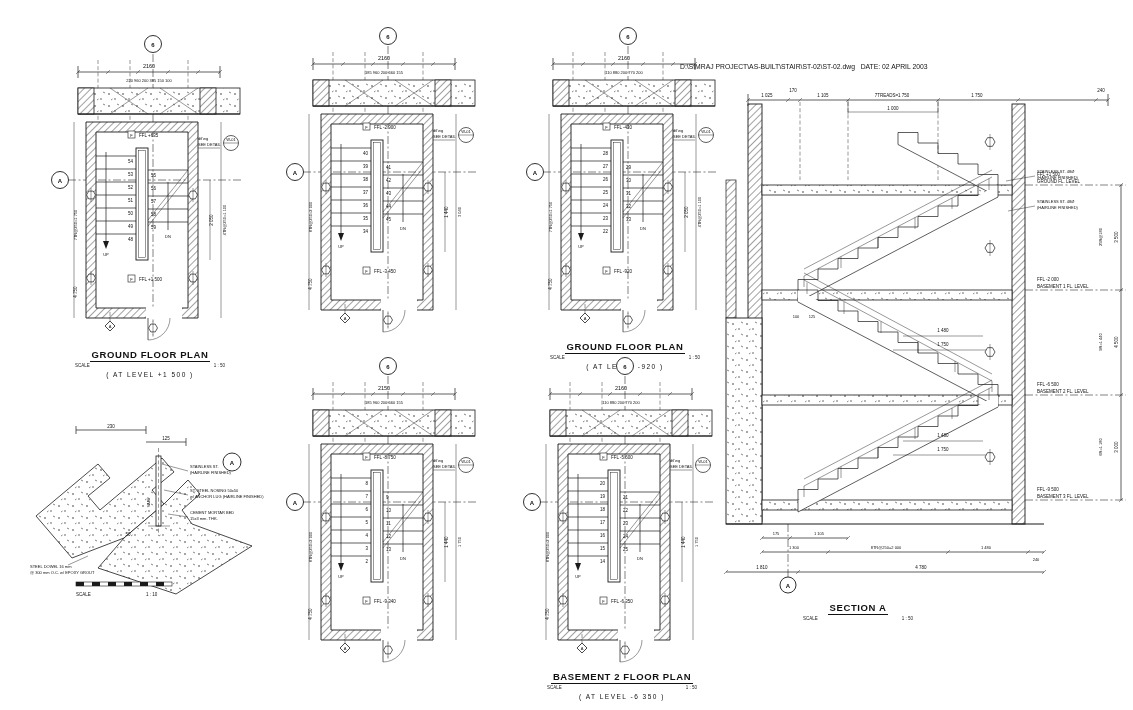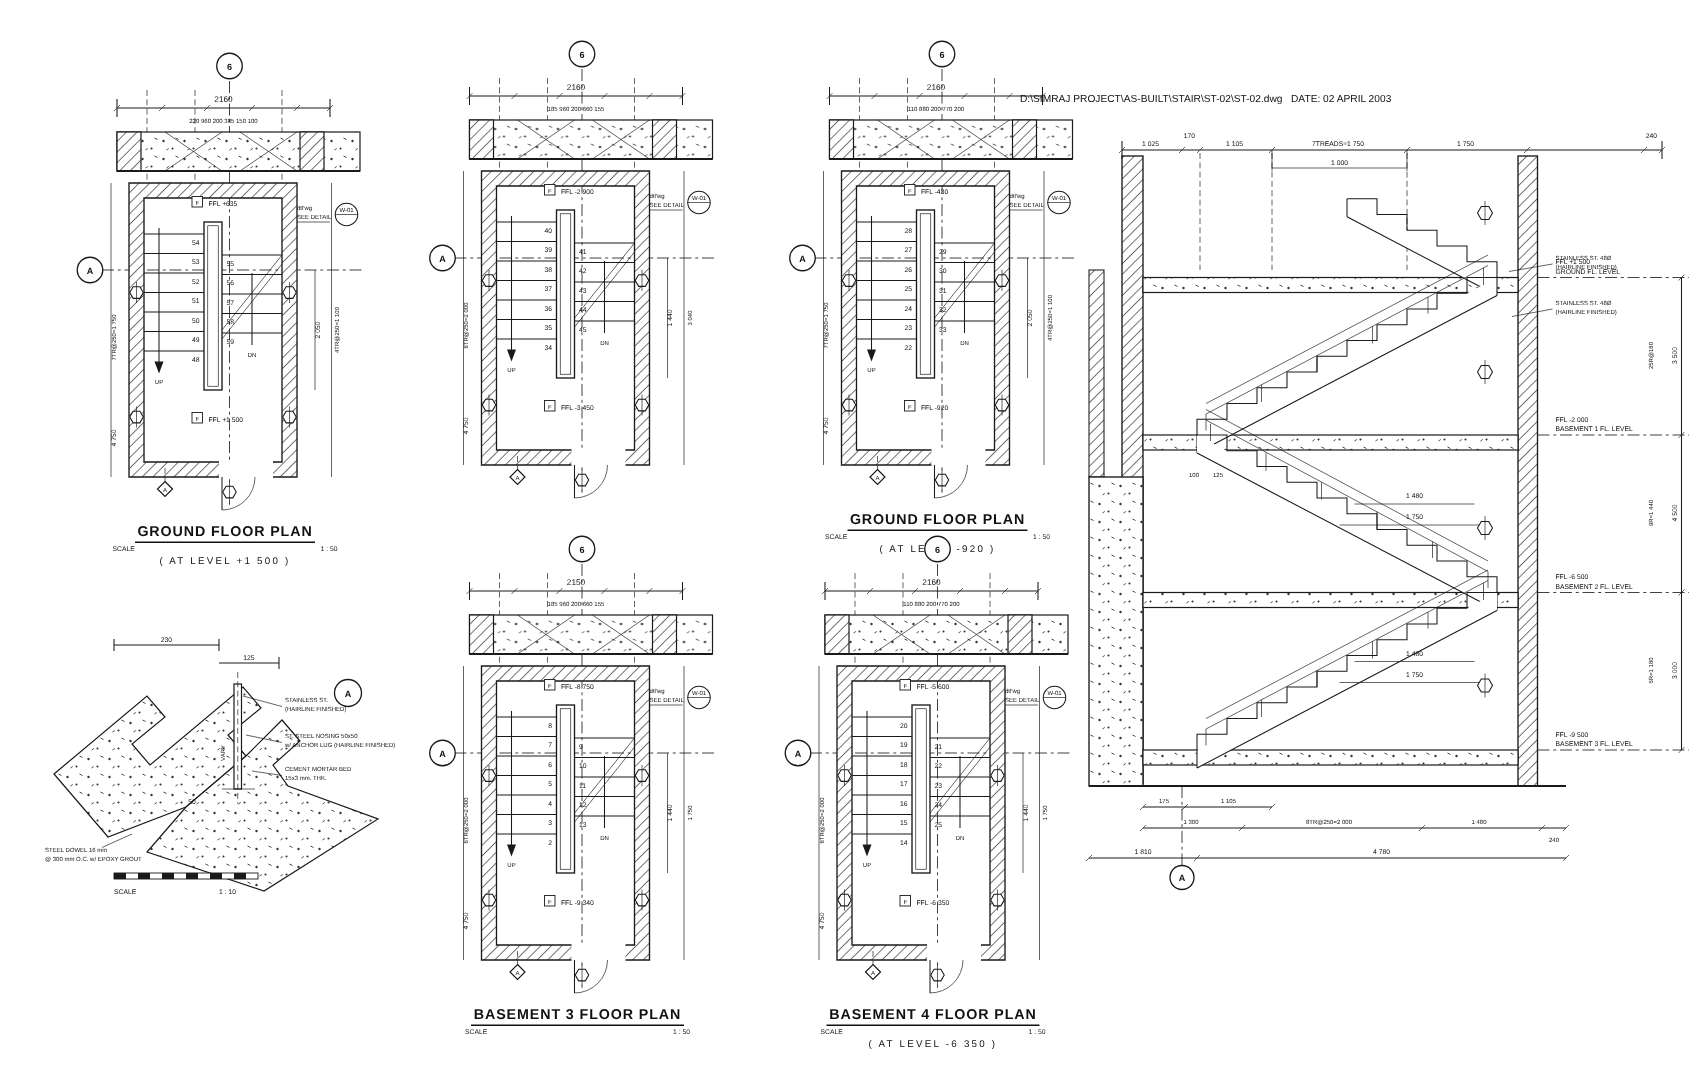--- a/index.html
+++ b/index.html
@@ -501,28 +501,20 @@
           <polygon class="hx" points="4.5,0 2.25,3.9 -2.25,3.9 -4.5,0 -2.25,-3.9 2.25,-3.9"></polygon>
           <path class="thin" d="M0,-7 V7"></path>
         </g>
     </g>
     <g>
       <path class="dsh" d="M60,282 V291"></path>
       <polygon class="wh" points="60,291 65,296 60,301 55,296" stroke="#1a1a1a" stroke-width=".8"></polygon>
       <text class="t4 mid" x="60" y="298">A</text>
     </g>
   </svg>
-  <div class="title-block">
-    <span class="plan-title">BASEMENT 3 FLOOR PLAN</span>
-    <div class="scale-row">
-      <span>SCALE</span>
-      <span>1 : 50</span>
-    </div>
-    <div class="level-note"></div>
-  </div>
 </div>
 <div class="host" style="left:522px;top:352px;width:200px">
   <svg width="200" height="312" viewBox="0 0 200 312">
     <g>
       <path class="dd" d="M103,24 V308"></path>
       <path class="dd" d="M18,150 H192"></path>
       <path class="dsh" d="M48,30 V92 M80,30 V92 M138,30 V92"></path>
     </g>
     <g>
       <path class="ln" d="M28,42 H170 M28,36 V48 M170,36 V48"></path>
@@ -622,21 +614,21 @@
           <path class="thin" d="M0,-7 V7"></path>
         </g>
     </g>
     <g>
       <path class="dsh" d="M60,282 V291"></path>
       <polygon class="wh" points="60,291 65,296 60,301 55,296" stroke="#1a1a1a" stroke-width=".8"></polygon>
       <text class="t4 mid" x="60" y="298">A</text>
     </g>
   </svg>
   <div class="title-block">
-    <span class="plan-title">BASEMENT 4 FLOOR PLAN</span>
+    <span class="plan-title">BASEMENT 2 FLOOR PLAN</span>
     <div class="scale-row">
       <span>SCALE</span>
       <span>1 : 50</span>
     </div>
     <div class="level-note">( AT LEVEL -6 350 )</div>
   </div>
 </div>
 
 <div class="file-path">D:\SIMRAJ PROJECT\AS-BUILT\STAIR\ST-02\ST-02.dwg   DATE: 02 APRIL 2003</div>
 
@@ -761,20 +753,27 @@
       <path class="thin" d="M36,494l4,-4 M108,494l4,-4 M354,494l4,-4"></path>
       <text class="t45 mid" x="74" y="489">1 810</text>
       <text class="t45 mid" x="233" y="489">4 780</text>
     </g>
     <g>
       <path class="dd" d="M100,444 V497"></path>
       <circle class="wh" cx="100" cy="505" r="8" stroke="#1a1a1a" stroke-width=".9"></circle>
       <text class="t6 mid bold" x="100" y="507.5">A</text>
     </g>
   </svg>
+  <div class="title-block" style="width:280px;margin-left:30px">
+    <span class="plan-title">SECTION  A</span>
+    <div class="scale-row narrow">
+      <span>SCALE</span>
+      <span>1 : 50</span>
+    </div>
+  </div>
 </div>
 
 <div class="host" style="left:28px;top:418px;width:250px">
   <svg width="250" height="195" viewBox="0 0 250 195">
     <g>
       <path class="ln" d="M48,12 H118 M48,8 V16 M118,8 V16"></path>
       <text class="t45 mid" x="83" y="10">230</text>
       <path class="ln" d="M118,24 H158 M158,20 V28"></path>
       <text class="t45 mid" x="138" y="22">125</text>
     </g>

